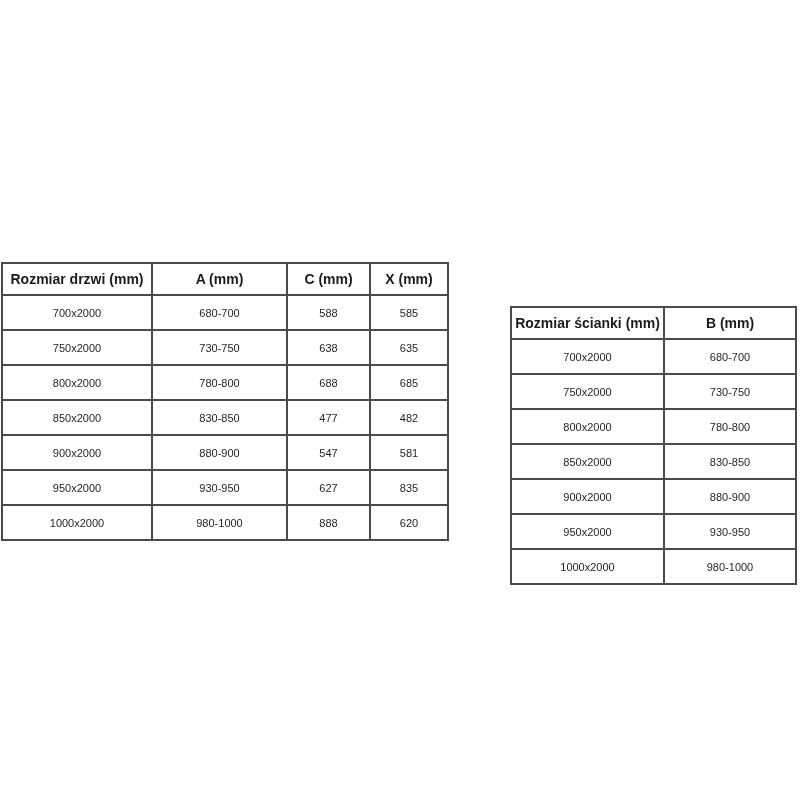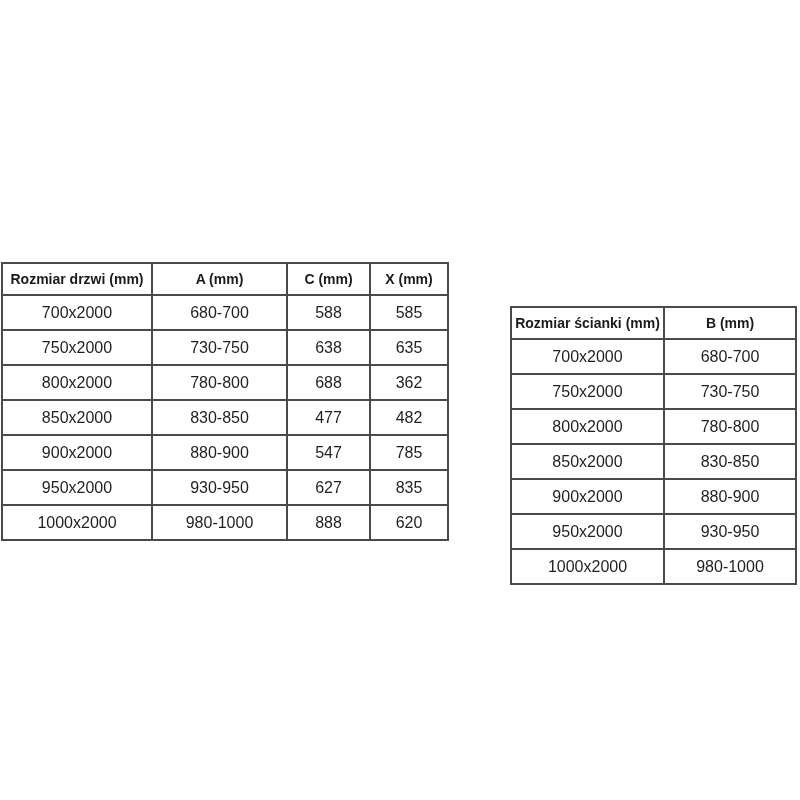--- a/index.html
+++ b/index.html
@@ -32,21 +32,21 @@
     white-space: nowrap;
   }
   table.spec-table th {
     height: 30px;
     font-size: 14px;
     font-weight: bold;
     color: #1a1a1a;
   }
   table.spec-table td {
     height: 33px;
-    font-size: 16px;
+    font-size: 11px;
     font-weight: normal;
     color: #1f1f1f;
   }
   
   .t-doors { left: 1px; top: 262px; }
   .t-doors col.c1 { width: 150px; }
   .t-doors col.c2 { width: 135px; }
   .t-doors col.c3 { width: 83px; }
   .t-doors col.c4 { width: 78px; }
   
@@ -84,33 +84,33 @@
         <tr>
           <td>750x2000</td>
           <td>730-750</td>
           <td>638</td>
           <td>635</td>
         </tr>
         <tr>
           <td>800x2000</td>
           <td>780-800</td>
           <td>688</td>
-          <td>362</td>
+          <td>685</td>
         </tr>
         <tr>
           <td>850x2000</td>
           <td>830-850</td>
           <td>477</td>
           <td>482</td>
         </tr>
         <tr>
           <td>900x2000</td>
           <td>880-900</td>
           <td>547</td>
-          <td>785</td>
+          <td>581</td>
         </tr>
         <tr>
           <td>950x2000</td>
           <td>930-950</td>
           <td>627</td>
           <td>835</td>
         </tr>
         <tr>
           <td>1000x2000</td>
           <td>980-1000</td>

